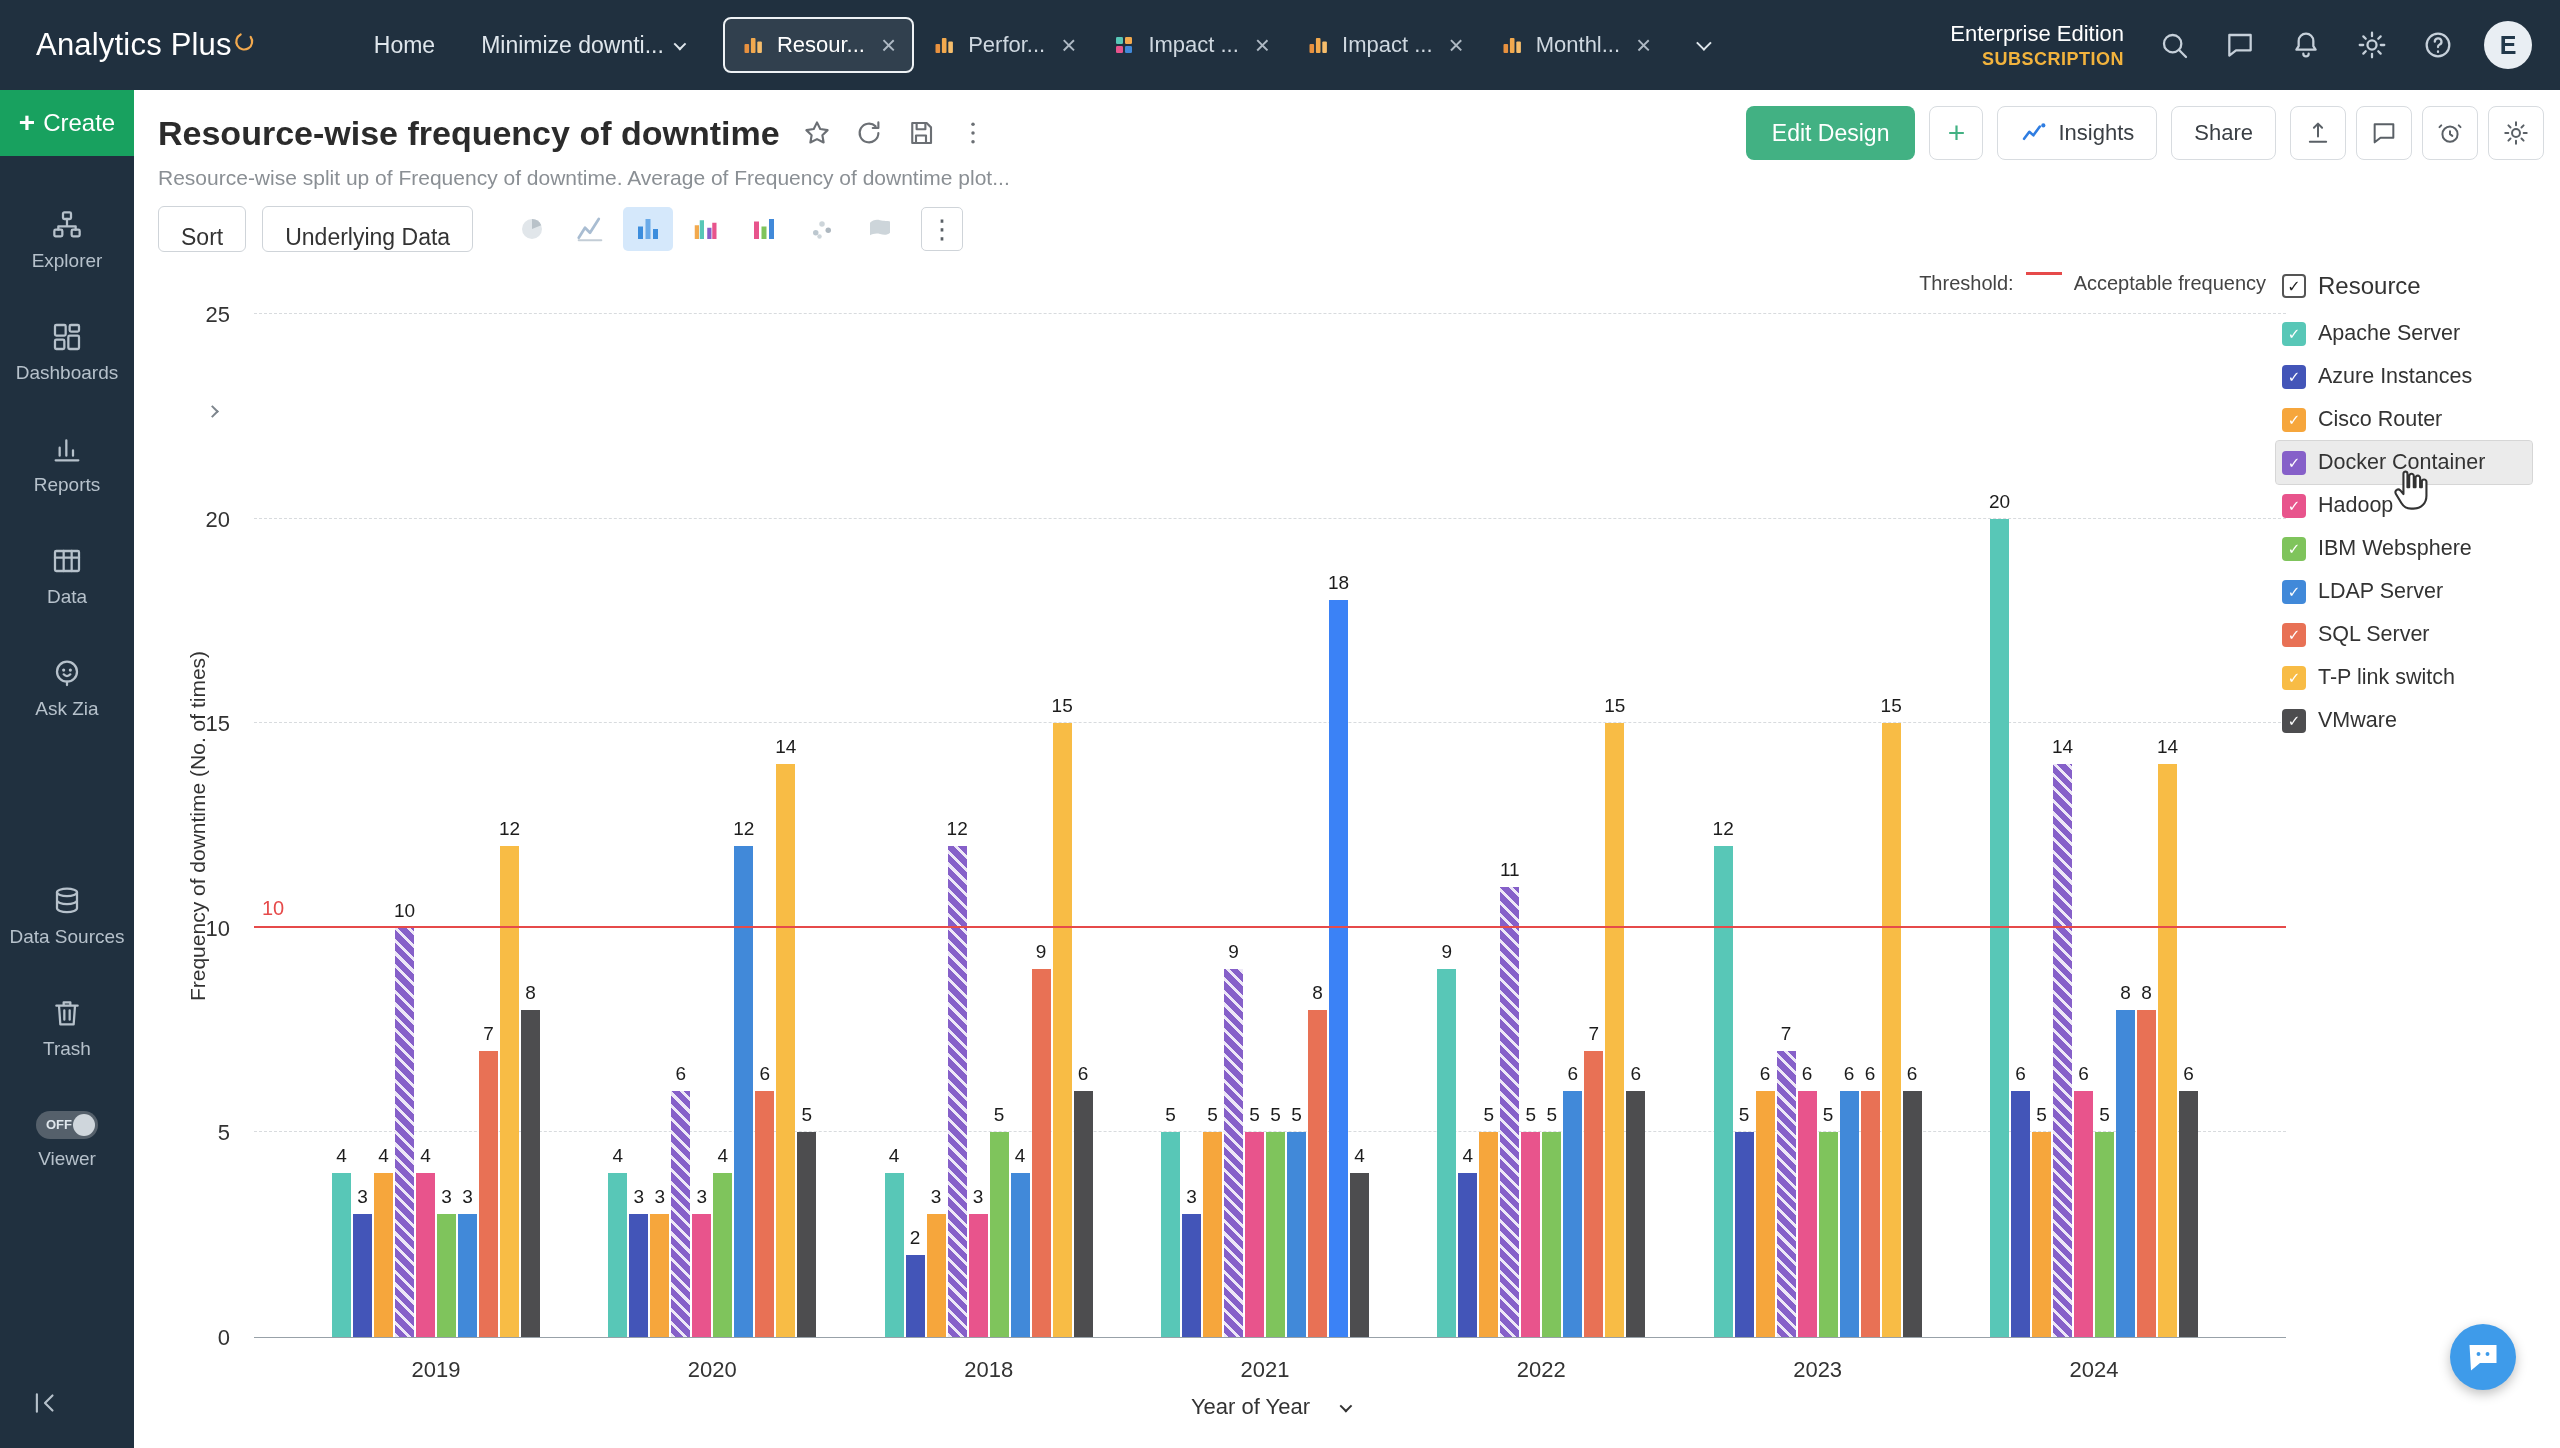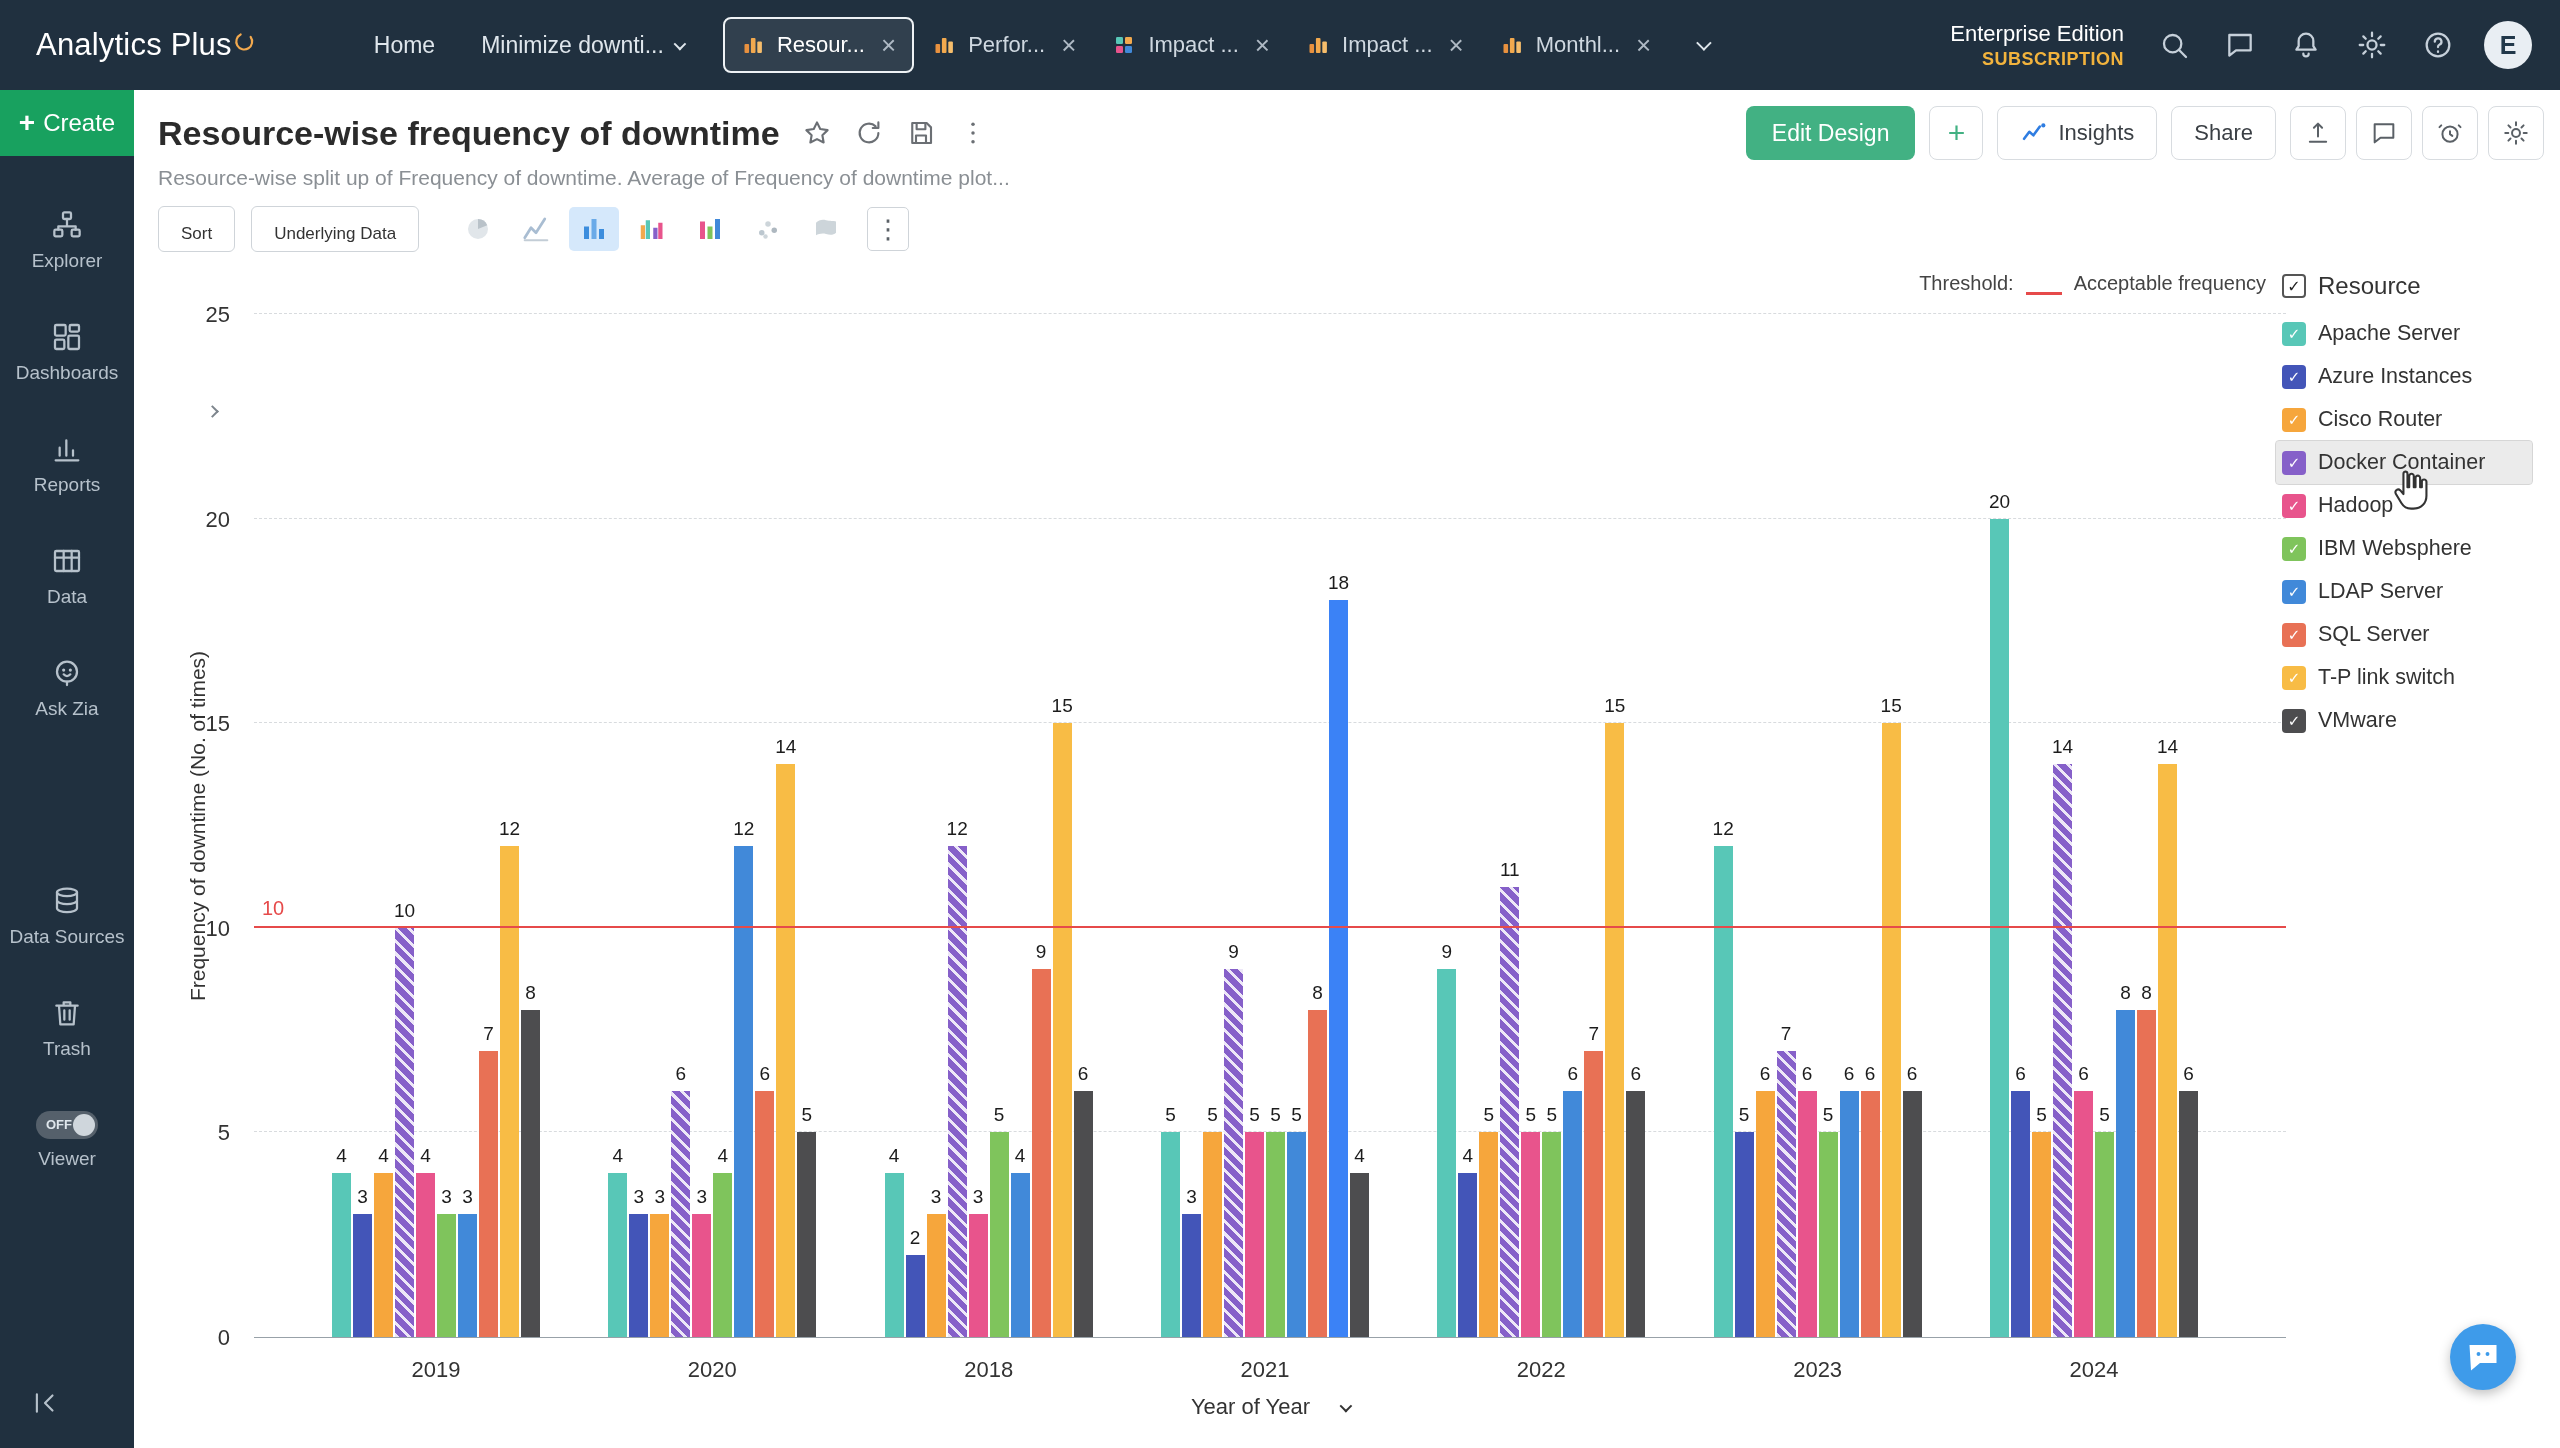--- a/index.html
+++ b/index.html
@@ -59,30 +59,30 @@
   .btn-green { height:54px; padding:0 26px; background:#42b183; color:#fff; border:none; border-radius:8px; font-size:23px; cursor:pointer; font-family:inherit; }
   .btn-sq { width:54px; height:54px; background:#fff; border:1px solid #d8dce0; border-radius:8px; font-size:30px; color:#42b183; cursor:pointer; display:flex; align-items:center; justify-content:center; font-family:inherit; }
   .btn-white { height:54px; padding:0 22px; background:#fff; border:1px solid #d8dce0; border-radius:8px; font-size:22px; color:#3a3f44; cursor:pointer; display:flex; align-items:center; gap:10px; font-family:inherit; }
   .btn-white .mini-ic { width:28px; height:28px; }
   .icon-btn-group { display:flex; gap:10px; }
   .icon-btn { width:56px; height:54px; background:#fff; border:1px solid #d8dce0; border-radius:8px; color:#5a6066; cursor:pointer; display:flex; align-items:center; justify-content:center; }
   .icon-btn svg { width:28px; height:28px; }
   .subtitle { margin-top:4px; font-size:21px; color:#8a8f94; }
 
   .toolbar { margin-top:16px; display:flex; align-items:center; gap:16px; }
-  .tb-btn { height:46px; padding:17px 22px; background:#fff; border:1px solid #cfd4d9; border-radius:6px; font-size:17px; color:#333; cursor:pointer; font-family:inherit; }
+  .tb-btn { height:46px; padding:17px 22px; background:#fff; border:1px solid #cfd4d9; border-radius:6px; font-size:23px; color:#333; cursor:pointer; font-family:inherit; }
   .chart-type-strip { display:flex; align-items:center; gap:8px; margin-left:18px; }
   .tile { width:50px; height:44px; border-radius:5px; display:flex; align-items:center; justify-content:center; cursor:pointer; background:transparent; border:none; }
   .tile svg { width:30px; height:30px; }
   .tile.active { background:#d5e8fb; }
   .tile.kebab { font-size:26px; color:#5a6066; border:1px solid #cfd4d9; width:42px; }
 
   
   .chart-region { position:relative; flex:1; margin-top:4px; }
-  .threshold-legend { position:absolute; top:16px; right:278px; display:flex; align-items:flex-end; gap:12px; font-size:20px; color:#444; }
+  .threshold-legend { position:absolute; top:16px; right:278px; display:flex; align-items:flex-start; gap:12px; font-size:20px; color:#444; }
   .th-swatch { width:36px; height:0; border-top:3px solid #e64a4a; }
   .plot { position:relative; margin:58px 258px 0 96px; height:1024px; border-bottom:1px solid #98a1a8; }
   .gridline { position:absolute; left:0; right:0; border-top:1px dashed #d8dbde; }
   .ytick { position:absolute; left:-86px; width:62px; text-align:right; font-size:22px; color:#333; }
   .ylabel { position:absolute; left:-56px; top:50%; transform:translate(-50%,-50%) rotate(-90deg); font-size:21px; color:#333; white-space:nowrap; }
   .expand-handle { position:absolute; left:-46px; top:88px; color:#7d858c; }
   .bar-groups { position:absolute; inset:0; display:flex; align-items:flex-end; justify-content:space-between; padding:0 88px 0 78px; }
   .bar-group { position:relative; display:flex; align-items:flex-end; gap:2px; }
   .bar { width:19px; position:relative; cursor:pointer; }
   .bar.hatched { background-image:repeating-linear-gradient(45deg, rgba(255,255,255,.85) 0 3px, rgba(255,255,255,0) 3px 9px); }

